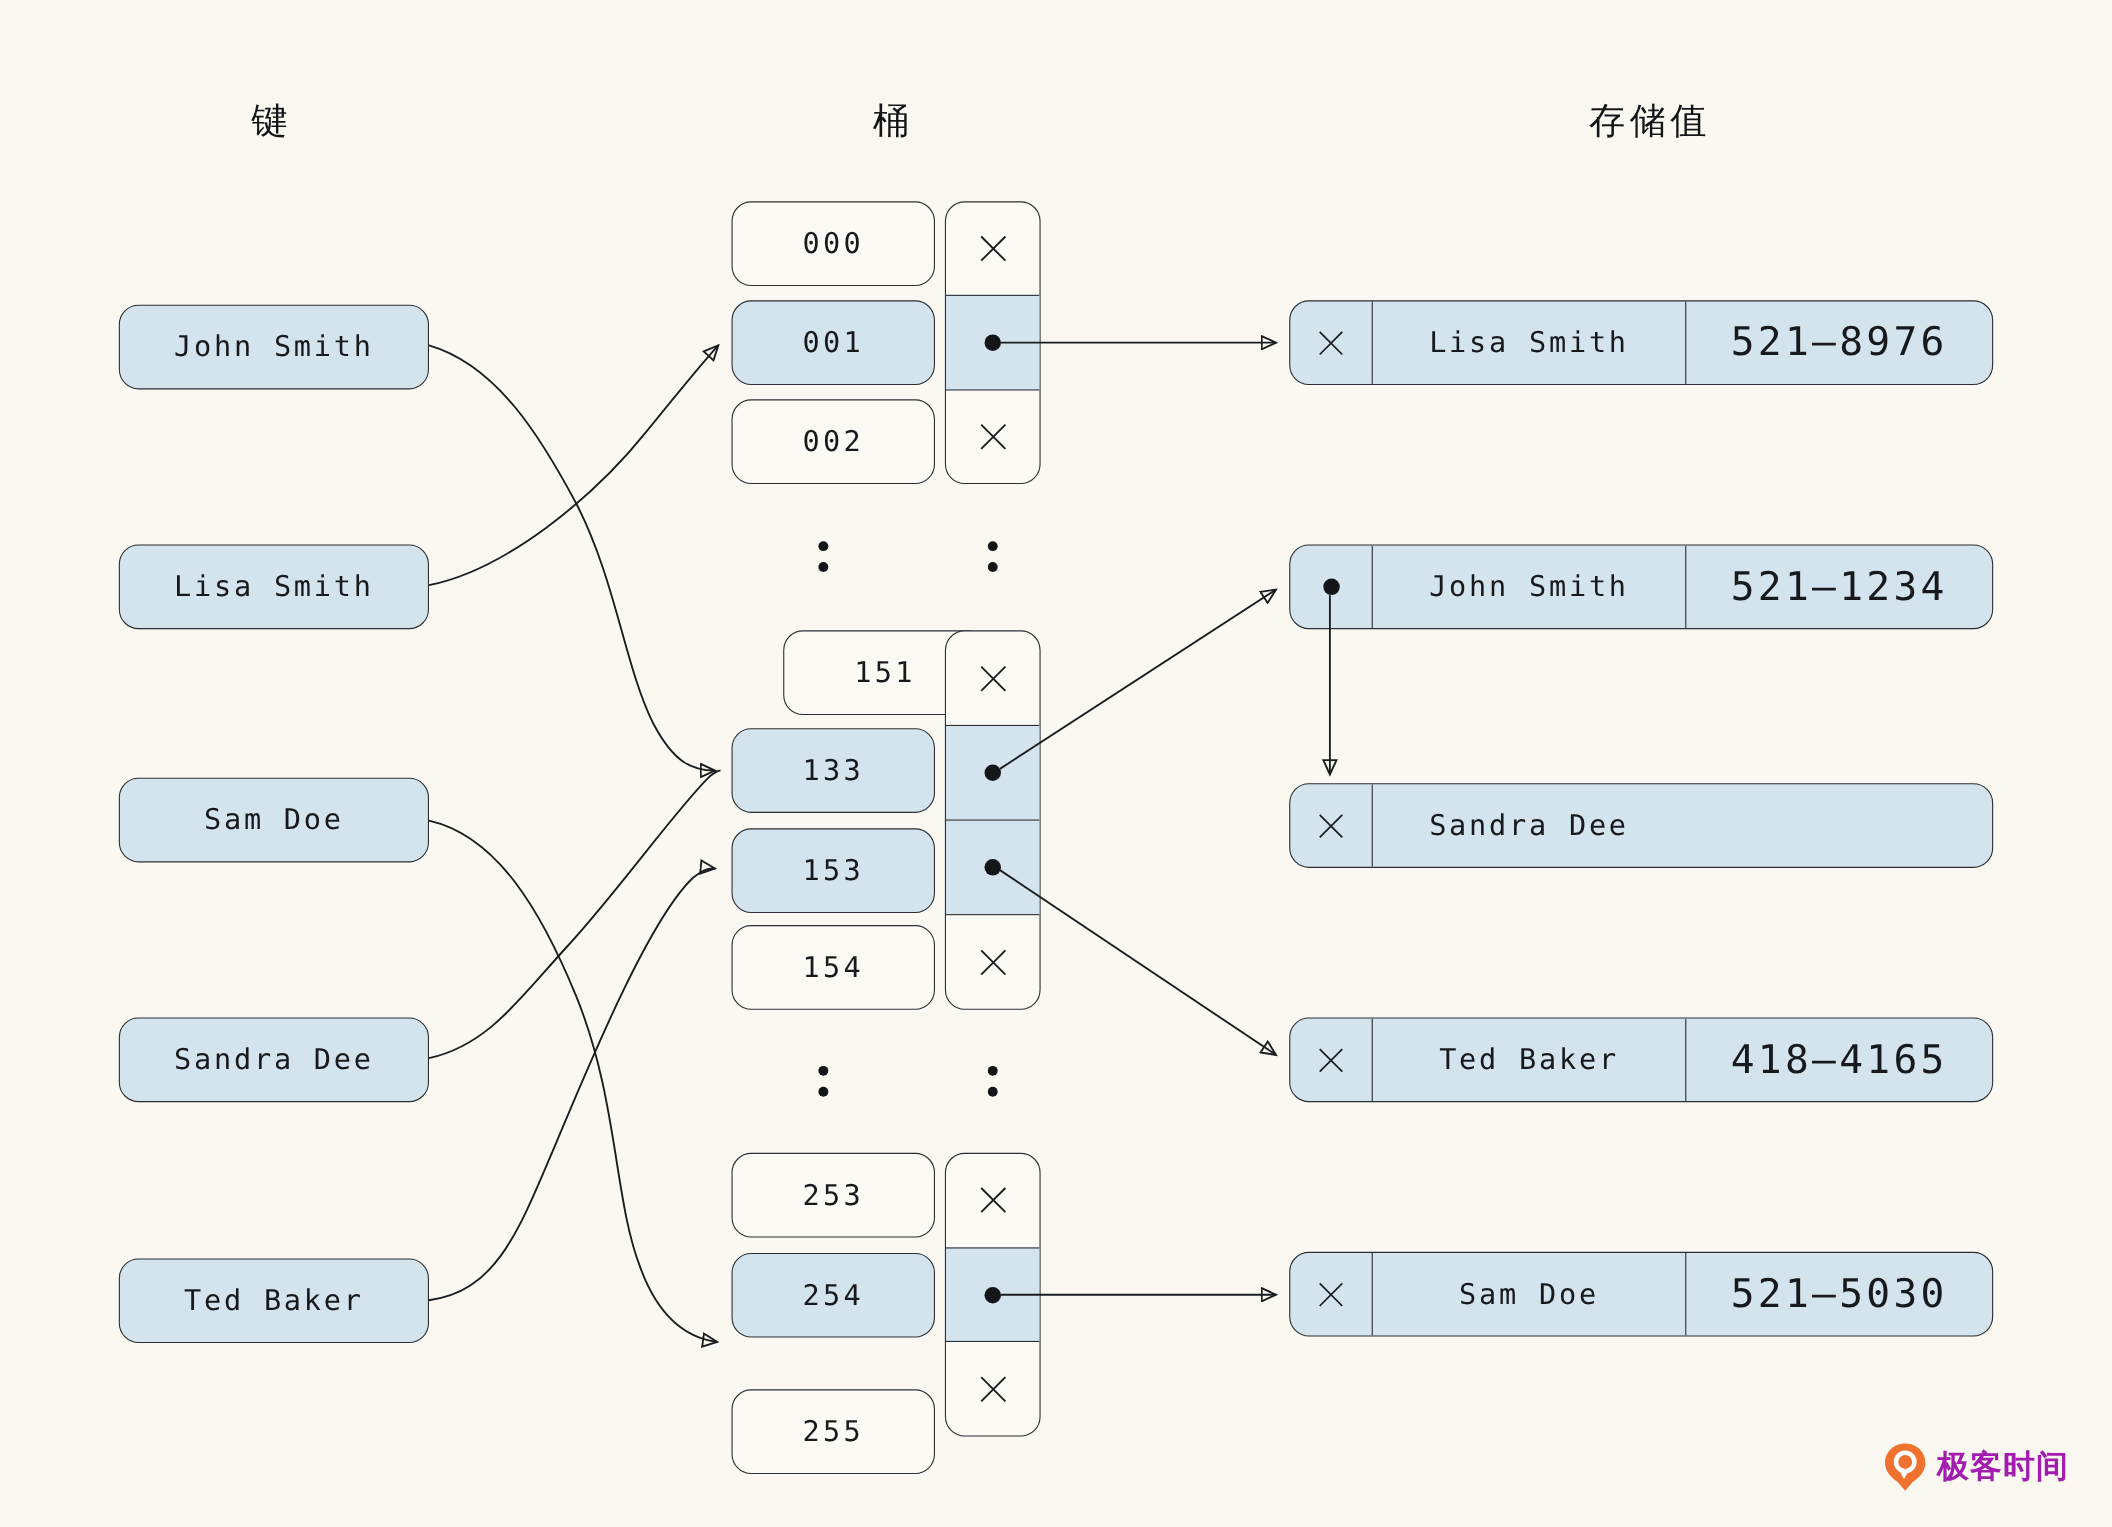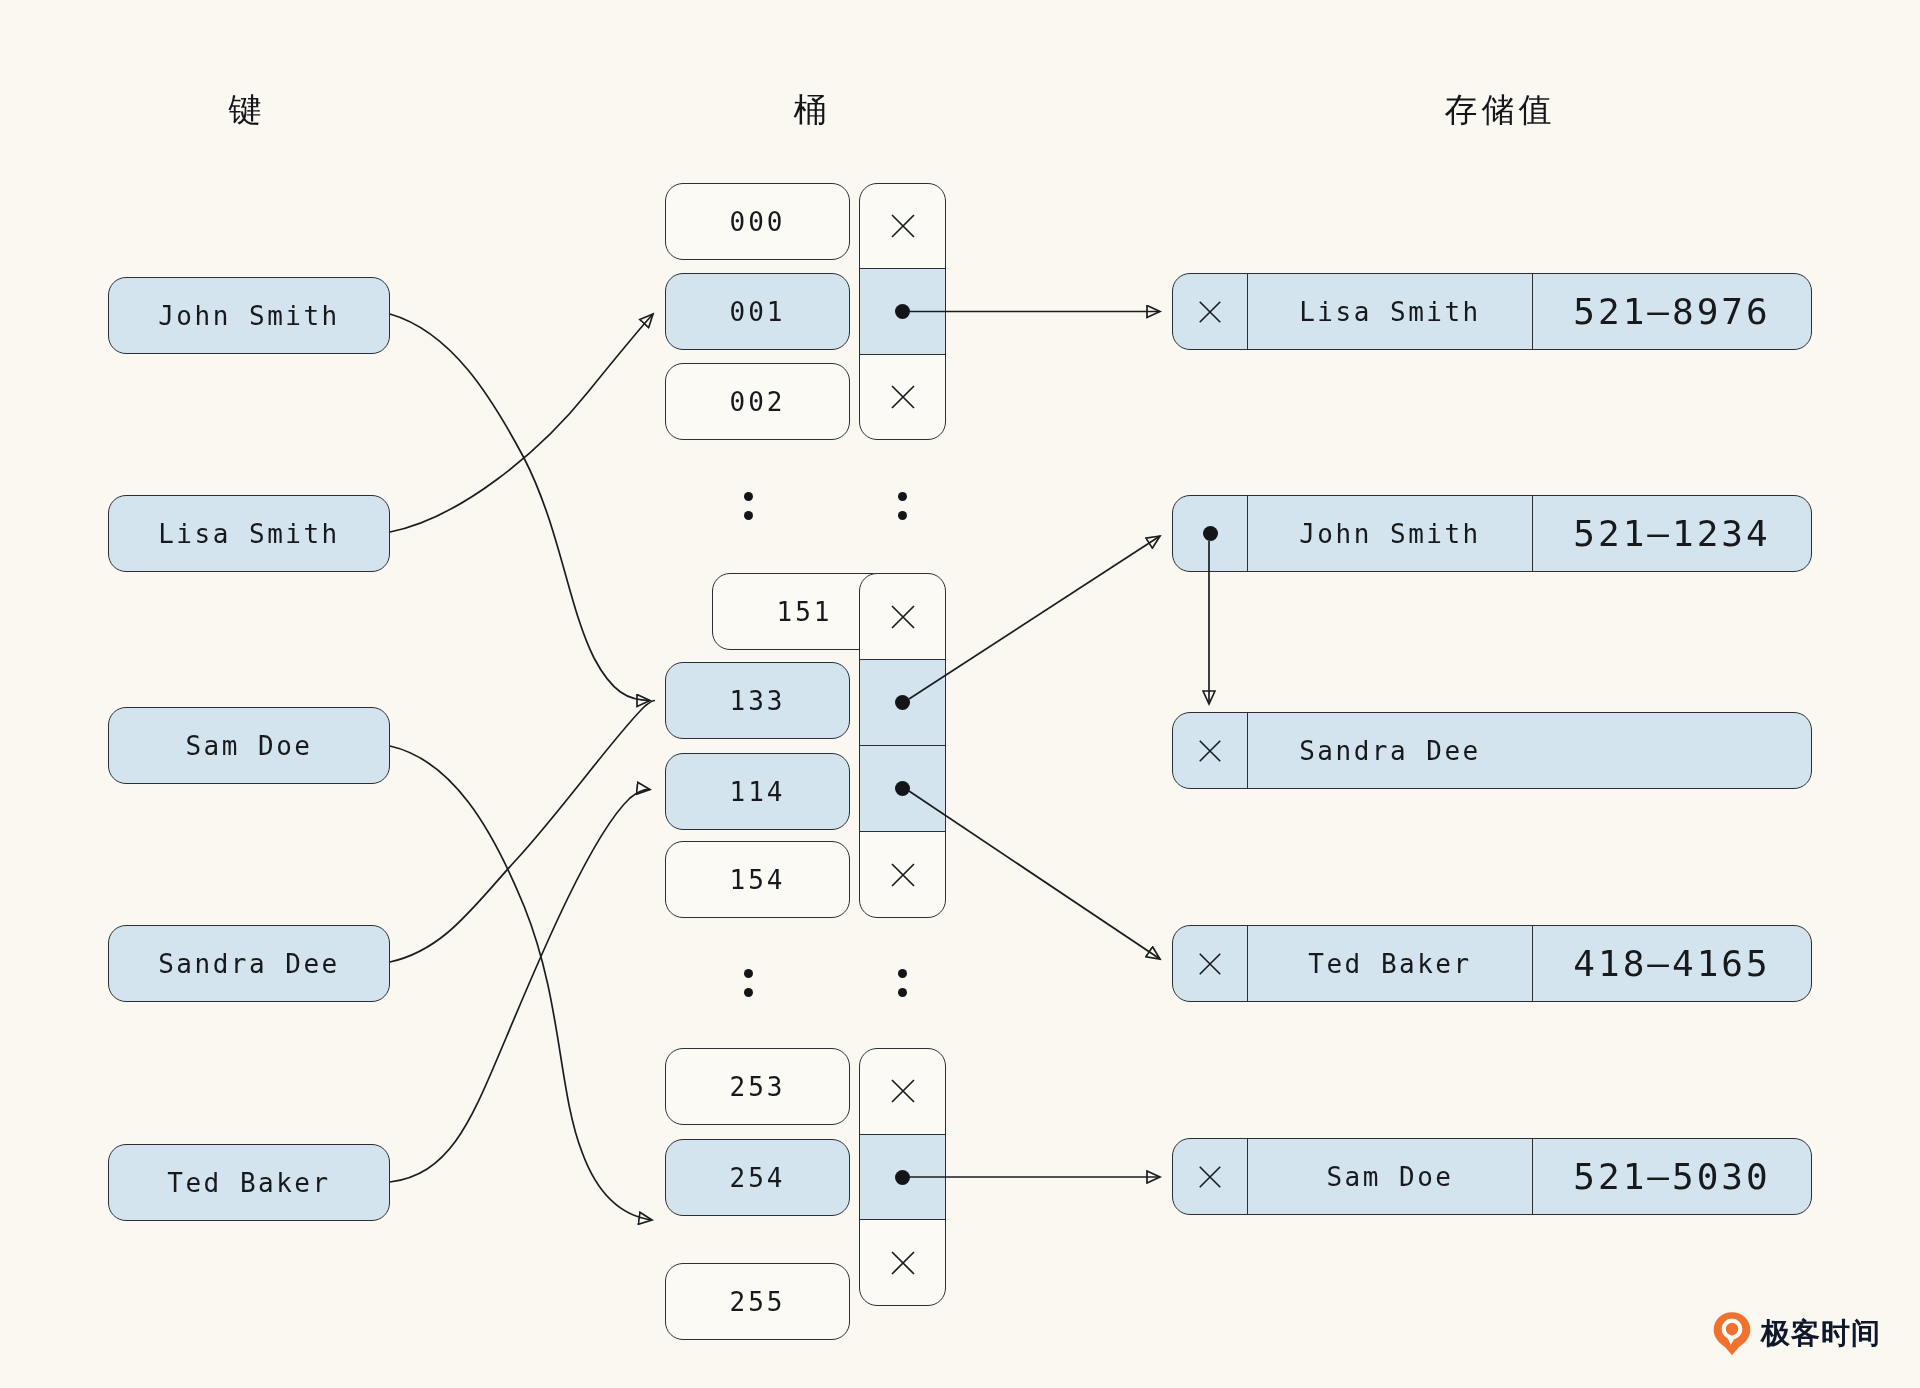--- a/index.html
+++ b/index.html
@@ -84,21 +84,21 @@
   }
   .overlay path, .overlay line { stroke: #1A1D20; stroke-width: 1.7; fill: none; }
   .logo {
     position: absolute;
     left: 1712px; top: 1310px;
     display: flex; align-items: center; gap: 9px;
   }
   .logo-text {
     font-family: "Liberation Sans", "DejaVu Sans", sans-serif;
     font-size: 29px; font-weight: 600;
-    color: #0f172a; letter-spacing: 1px;
+    color: #a21caf; letter-spacing: 1px;
     white-space: nowrap;
   }
 </style>
 </head>
 <body>
 
 <div class="canvas">
 
   <div class="hdr" style="left:247px; top:88px;">键</div>
   <div class="hdr" style="left:812px; top:88px;">桶</div>
@@ -129,21 +129,21 @@
   <div class="box bucket" style="top:363px;">
       <span>002</span>
     </div>
   <div class="box bucket" style="top:573px;margin-left:47px;">
       <span>151</span>
     </div>
   <div class="box bucket hl" style="top:662px;">
       <span>133</span>
     </div>
   <div class="box bucket hl" style="top:753px;">
-      <span>114</span>
+      <span>153</span>
     </div>
   <div class="box bucket" style="top:841px;">
       <span>154</span>
     </div>
   <div class="box bucket" style="top:1048px;">
       <span>253</span>
     </div>
   <div class="box bucket hl" style="top:1139px;">
       <span>254</span>
     </div>

